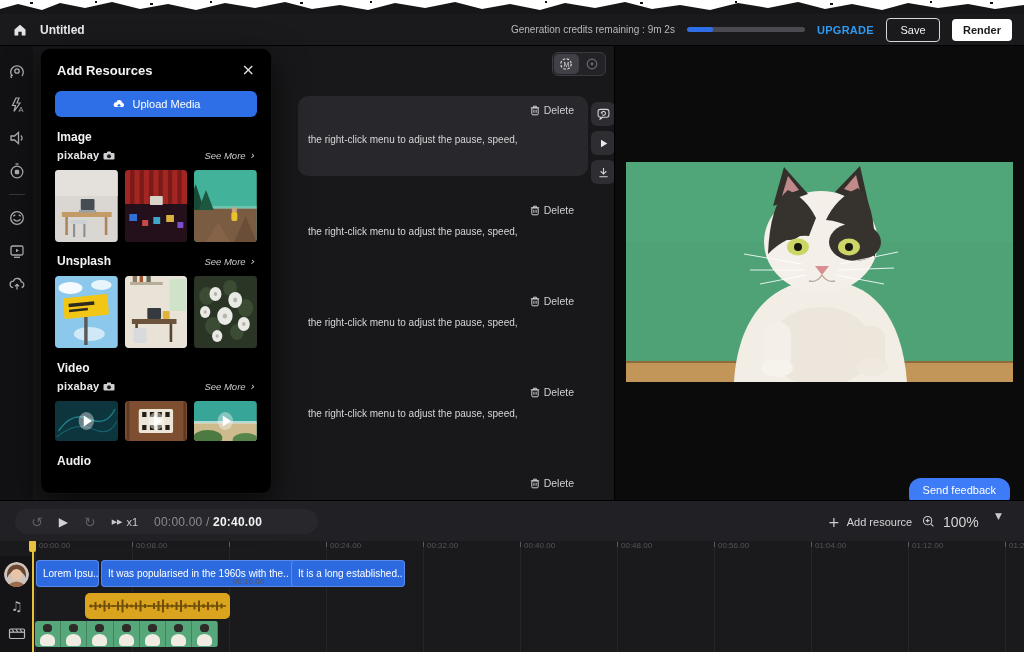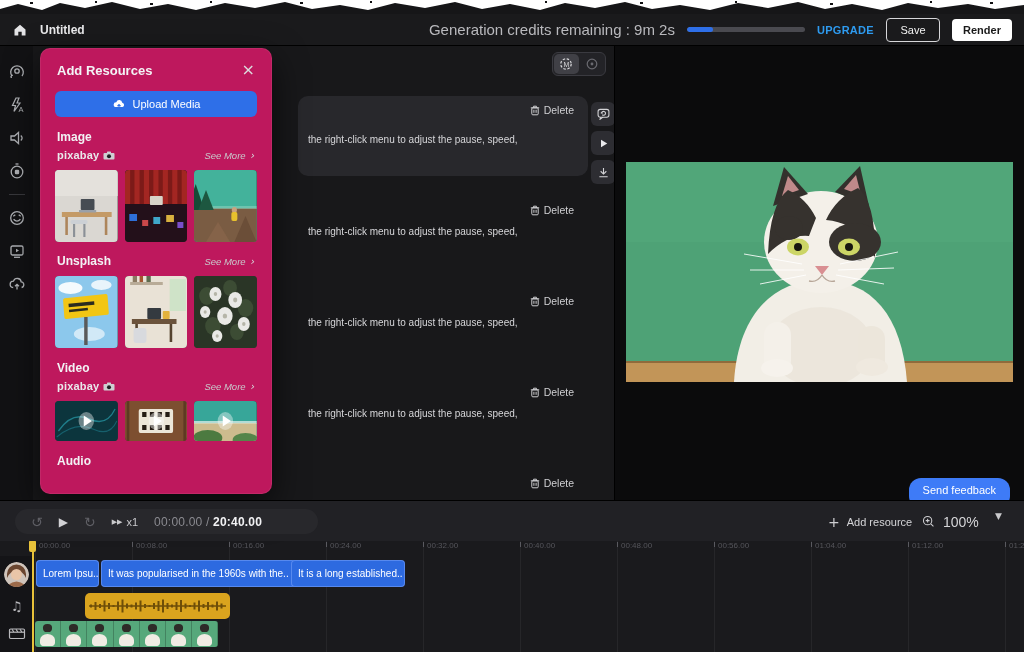--- a/index.html
+++ b/index.html
@@ -8,21 +8,21 @@
   #app{position:absolute;inset:0;width:1024px;height:652px;}
   .ico{font-family:"DejaVu Sans",sans-serif;}
 
   
   #torn{top:0;left:0;width:1024px;height:14px;background:#fff;}
 
   
   #header{top:14px;left:0;width:1024px;height:32px;background:#1a1a1c;display:flex;align-items:center;padding:0 12px;box-sizing:border-box;border-bottom:1px solid #000;}
   #header .title{color:#eaeaec;font-size:12px;font-weight:bold;margin-left:12px;}
   #header .right{margin-left:auto;display:flex;align-items:center;gap:12px;}
-  .credits{color:#b9b9bd;font-size:15px;}
+  .credits{color:#b9b9bd;font-size:10px;}
   .pbar{width:118px;height:5px;background:#4a4a50;border-radius:3px;overflow:hidden;}
   .pfill{height:100%;background:#2e6fe8;border-radius:3px;}
   .upgrade{color:#2e9bf0;font-size:11px;font-weight:bold;letter-spacing:.3px;cursor:pointer;}
   .btn-save{width:52px;height:22px;border:1px solid #d7d7da;border-radius:4px;color:#f2f2f2;font-size:11px;display:flex;align-items:center;justify-content:center;background:transparent;cursor:pointer;}
   .btn-render{width:60px;height:22px;background:#fff;border-radius:4px;color:#1a1a1a;font-size:11px;font-weight:bold;display:flex;align-items:center;justify-content:center;cursor:pointer;}
 
   
   #main{top:46px;left:0;width:1024px;height:454px;background:#18181a;}
   #rail{left:0;top:0;width:33px;height:454px;background:#121214;display:flex;flex-direction:column;align-items:center;padding-top:14px;box-sizing:border-box;gap:9px;}
   #rail .ric{width:33px;height:24px;display:flex;align-items:center;justify-content:center;cursor:pointer;}
@@ -45,21 +45,21 @@
   .scard .sline{top:38px;}
   .srow .sline{top:24px;}
   .sidebtns{left:558px;top:56px;display:flex;flex-direction:column;gap:5px;}
   .sbtn{width:24px;height:24px;background:#2d2d32;border-radius:6px;display:flex;align-items:center;justify-content:center;cursor:pointer;}
 
   
   #frame{left:11px;top:116px;width:387px;height:220px;background:#4ea276;overflow:hidden;}
   #feedback{right:14px;bottom:-8px;height:24px;background:#3e7bf7;border-radius:12px;color:#fff;font-size:11px;display:flex;align-items:center;padding:0 14px 6px;cursor:pointer;}
 
   
-  #panel{left:40px;top:2px;width:232px;height:446px;background:#be185d;border:1px solid rgba(255,255,255,.07);border-radius:10px;box-shadow:0 12px 34px rgba(0,0,0,.65);box-sizing:border-box;overflow:hidden;z-index:5;}
+  #panel{left:40px;top:2px;width:232px;height:446px;background:#000000;border:1px solid rgba(255,255,255,.07);border-radius:10px;box-shadow:0 12px 34px rgba(0,0,0,.65);box-sizing:border-box;overflow:hidden;z-index:5;}
   .phead{display:flex;align-items:center;justify-content:space-between;padding:13px 16px 9px;}
   .ptitle{color:#f3f3f5;font-size:13px;font-weight:bold;}
   .pclose{color:#dcdcde;font-size:16px;line-height:1;cursor:pointer;}
   .bupload{margin:4px 14px 0;height:26px;background:#2e6fe8;border-radius:6px;color:#fff;font-size:11px;display:flex;align-items:center;justify-content:center;gap:7px;cursor:pointer;}
   .bres{margin:10px 14px 0;height:26px;border:1px solid #76767e;border-radius:6px;color:#ececef;font-size:11px;display:flex;align-items:center;justify-content:center;gap:6px;cursor:pointer;background:transparent;}
   .shead{margin:13px 16px 0;color:#f2f2f4;font-size:12px;font-weight:bold;}
   .srcrow{margin:3px 16px 0;height:16px;display:flex;align-items:center;justify-content:space-between;}
   .pixa{display:flex;align-items:center;gap:4px;color:#e9e9eb;font-size:11px;font-weight:bold;letter-spacing:.2px;}
   .seemore{display:flex;align-items:center;gap:5px;color:#c9c9cc;font-size:9.5px;cursor:pointer;font-style:italic;}
   .seemore .ico{font-size:11px;color:#d6d6d9;}
@@ -659,21 +659,21 @@
       <span class="catframe"></span>
     </div>
 
     <div id="playhead" class="abs"></div>
     <div id="phflag" class="abs"></div>
   <div class="gtick" style="left: 35px;"></div>
       <span class="glab" style="left: 39px;">00:00.00</span>
       <div class="gtick" style="left: 132px;"></div>
       <span class="glab" style="left: 136px;">00:08.00</span>
       <div class="gtick" style="left: 229px;"></div>
-      <span class="glab" style="left: 233px;">00:16.00</span>
+      <span class="glab" style="left: 233px; margin-top: 36px;">00:16.00</span>
       <div class="gtick" style="left: 326px;"></div>
       <span class="glab" style="left: 330px;">00:24.00</span>
       <div class="gtick" style="left: 423px;"></div>
       <span class="glab" style="left: 427px;">00:32.00</span>
       <div class="gtick" style="left: 520px;"></div>
       <span class="glab" style="left: 524px;">00:40.00</span>
       <div class="gtick" style="left: 617px;"></div>
       <span class="glab" style="left: 621px;">00:48.00</span>
       <div class="gtick" style="left: 714px;"></div>
       <span class="glab" style="left: 718px;">00:56.00</span>

